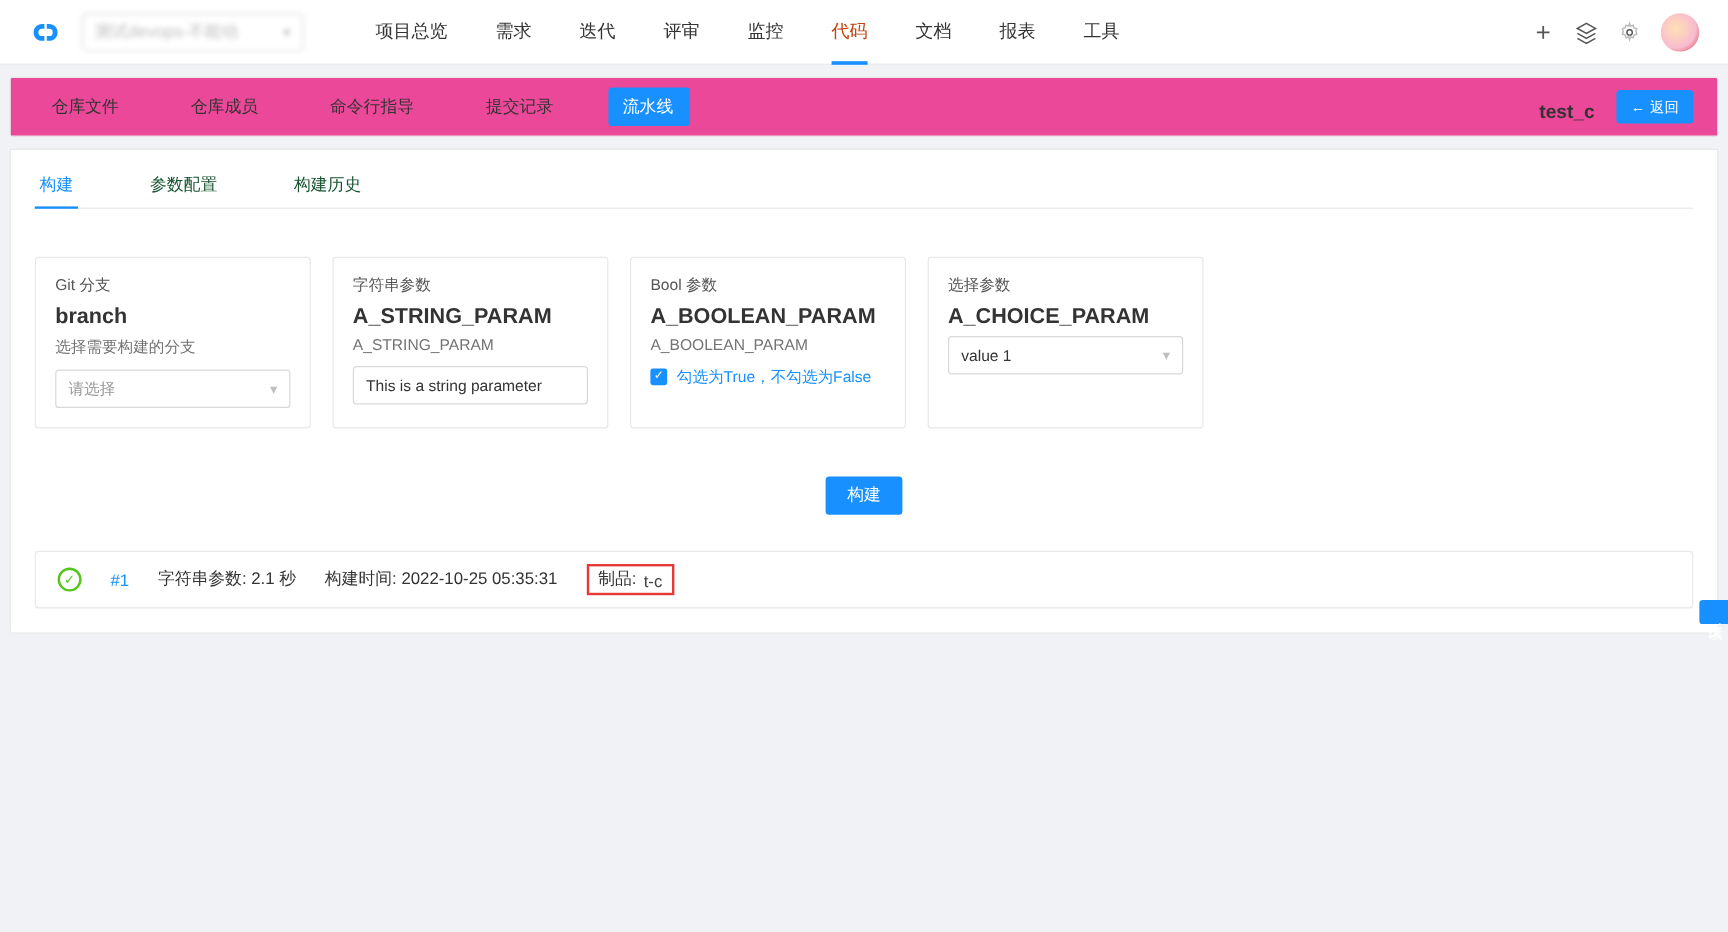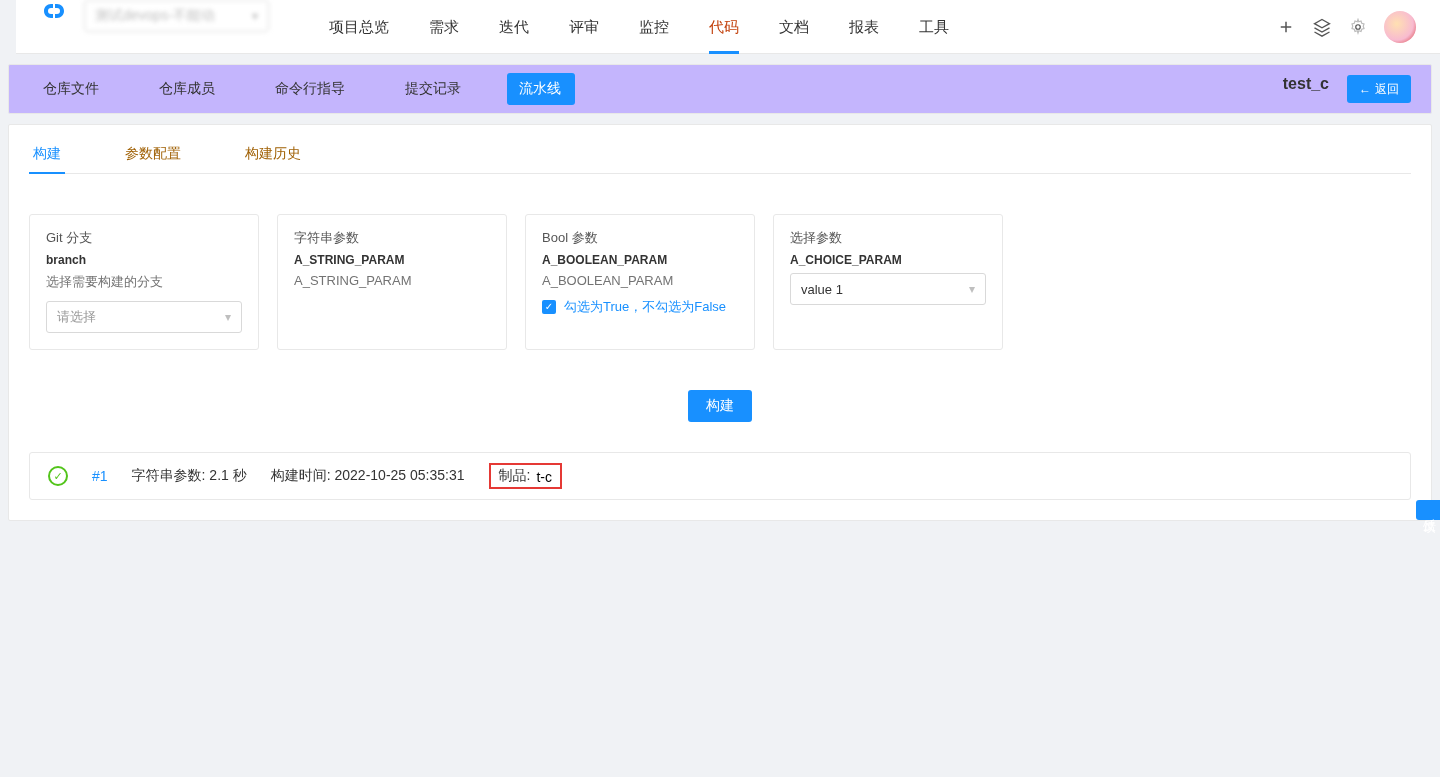--- a/index.html
+++ b/index.html
@@ -1,70 +1,70 @@
 <!DOCTYPE html>
 <html><head>
 <meta charset="utf-8">
 <style>
 * { margin:0; padding:0; box-sizing:border-box; font-family:-apple-system,BlinkMacSystemFont,"PingFang SC","Microsoft YaHei",sans-serif; }
 body { background:#f0f2f5; color:#333; font-size:14px; }
 
 
-.topnav { height:54px; background:#fff; border-bottom:1px solid #e8e8e8; display:flex; padding:0 24px;margin-left:16px; }
+.topnav { height:54px; background:#fff; border-bottom:1px solid #e8e8e8; display:flex; align-items:center; padding:0 24px; }
 .logo { width:28px; height:22px; display:flex; align-items:center; justify-content:center; margin-right:16px; }
 .logo svg { width:28px; height:22px; }
 .project-select { width:185px; height:32px; border:1px solid #d9d9d9; border-radius:4px; display:flex; align-items:center; padding:0 10px; color:#bfbfbf; cursor:pointer; position:relative; filter:blur(2px); }
 .project-select .chev { margin-left:auto; color:#bfbfbf; font-size:12px; }
 .main-tabs { display:flex; margin-left:60px; gap:40px; height:54px; }
 .main-tab { display:flex; align-items:center; height:54px; font-size:15px; color:#333; cursor:pointer; position:relative; }
 .main-tab.active { color:#c2410c; }
 .main-tab.active::after { content:""; position:absolute; left:0; right:0; bottom:0; height:3px; background:#1890ff; }
 .top-right { margin-left:auto; display:flex; align-items:center; gap:16px; }
 .top-right .icon { width:20px; height:20px; color:#555; cursor:pointer; display:flex; align-items:center; justify-content:center; }
 .avatar { width:32px; height:32px; border-radius:50%; background:radial-gradient(circle at 40% 40%, #ffe0b2, #f8bbd0 60%, #d32f2f 100%); cursor:pointer; }
 
 
-.subnav { margin:10px 8px 0 8px; height:50px; background:#c4b5fd; border:1px solid #e8e8e8; border-radius:2px; display:flex; align-items:center; padding:0 20px; }
+.subnav { margin:10px 8px 0 8px; height:50px; background:#ec4899; border:1px solid #e8e8e8; border-radius:2px; display:flex; align-items:center; padding:0 20px; }
 .subnav-tabs { display:flex; gap:32px; }
 .subnav-tab { height:32px; display:flex; align-items:center; padding:0 14px; border-radius:3px; cursor:pointer; font-size:14px; color:#333; }
 .subnav-tab.active { background:#1890ff; color:#fff;padding-left:12px; }
-.subnav-right { margin-left:auto; display:flex; align-items:flex-start; gap:18px; }
+.subnav-right { margin-left:auto; display:flex; align-items:flex-end; gap:18px; }
 .repo-name { font-weight:700; font-size:16px; }
 .back-btn { height:28px; padding:0 12px; background:#1890ff; color:#fff; border-radius:3px; display:flex; align-items:center; gap:4px; font-size:12px; cursor:pointer; }
 
 
 .panel { margin:10px 8px; background:#fff; border:1px solid #e8e8e8; border-radius:2px; padding:20px; }
 .pipeline-title { font-size:18px; font-weight:600; margin-bottom:18px; }
 .inner-tabs { display:flex; gap:56px; border-bottom:1px solid #e8e8e8; margin-bottom:20px; }
-.inner-tab { padding:0 4px 10px 4px; cursor:pointer; font-size:14px; color:#a16207; position:relative; }
+.inner-tab { padding:0 4px 10px 4px; cursor:pointer; font-size:14px; color:#14532d; position:relative; }
 .inner-tab.active { color:#1890ff; }
 .inner-tab.active::after { content:""; position:absolute; left:0; right:0; bottom:-1px; height:2px; background:#1890ff; }
 
 
 .cards { display:flex; gap:18px; margin-bottom:40px;margin-top:40px; }
 .card { width:230px; border:1px solid #e8e8e8; border-radius:3px; padding:14px 16px 16px 16px; }
 .card-type { font-size:13px; color:#555; margin-bottom:6px; }
-.card-name { font-size:12px; font-weight:700; margin-bottom:6px; }
+.card-name { font-size:18px; font-weight:700; margin-bottom:6px; }
 .card-desc { font-size:13px; color:#737373; margin-bottom:10px; white-space:nowrap; overflow:hidden; }
 .card .select, .card .input { width:100%; height:32px; border:1px solid #d9d9d9; border-radius:3px; padding:12px 10px; display:flex; align-items:center; font-size:13px; color:#999; cursor:pointer; position:relative; }
 .card .input { color:#333; }
 .card .select .chev { margin-left:auto; color:#bfbfbf; font-size:12px; }
 .checkbox-row { display:flex; align-items:center; gap:8px; font-size:13px; color:#1890ff; cursor:pointer; }
 .checkbox { width:14px; height:14px; background:#1890ff; border-radius:2px; display:flex; align-items:center; justify-content:center; color:#fff; font-size:10px; line-height:1; }
 
 .build-btn-wrap { display:flex; justify-content:center; margin-bottom:30px; }
 .build-btn { height:32px; padding:0 18px; background:#1890ff; color:#fff; border:none; border-radius:3px; font-size:14px; cursor:pointer; }
 
 
 .build-row { border:1px solid #e8e8e8; border-radius:3px; height:48px; display:flex; align-items:center; padding:0 18px; gap:24px; font-size:14px; }
 .status-icon { width:20px; height:20px; border:2px solid #52c41a; border-radius:50%; display:flex; align-items:center; justify-content:center; color:#52c41a; font-size:11px; }
 .build-id { color:#1890ff; cursor:pointer; }
 .artifact-box { border:2px solid #e53935; padding:2px 8px; display:flex; gap:6px; align-items:flex-end; }
 .artifact-box .label { color:#333; }
-.artifact-box .link { color:#000000; cursor:pointer; }
+.artifact-box .link { color:#404040; cursor:pointer; }
 
 
 .feedback { position:fixed; right:0; top:500px; width:24px; background:#1890ff; color:#fff; writing-mode:vertical-rl; text-align:center; padding:8px 2px; font-size:13px; border-radius:3px 0 0 3px; cursor:pointer; letter-spacing:2px; }
 </style>
 </head>
 <body>
 
 <div class="topnav">
   <div class="logo">
     <svg viewBox="0 0 28 22">
@@ -169,20 +169,23 @@
       <div class="select">
         <span>请选择</span>
         <span class="chev">▾</span>
       </div>
     </div>
 
     <div class="card">
       <div class="card-type">字符串参数</div>
       <div class="card-name">A_STRING_PARAM</div>
       <div class="card-desc">A_STRING_PARAM</div>
+      <div class="input">
+        <span>This is a string parameter</span>
+      </div>
     </div>
 
     <div class="card">
       <div class="card-type">Bool 参数</div>
       <div class="card-name">A_BOOLEAN_PARAM</div>
       <div class="card-desc">A_BOOLEAN_PARAM</div>
       <div class="checkbox-row">
         <span class="checkbox">✓</span>
         <span>勾选为True，不勾选为False</span>
       </div>

